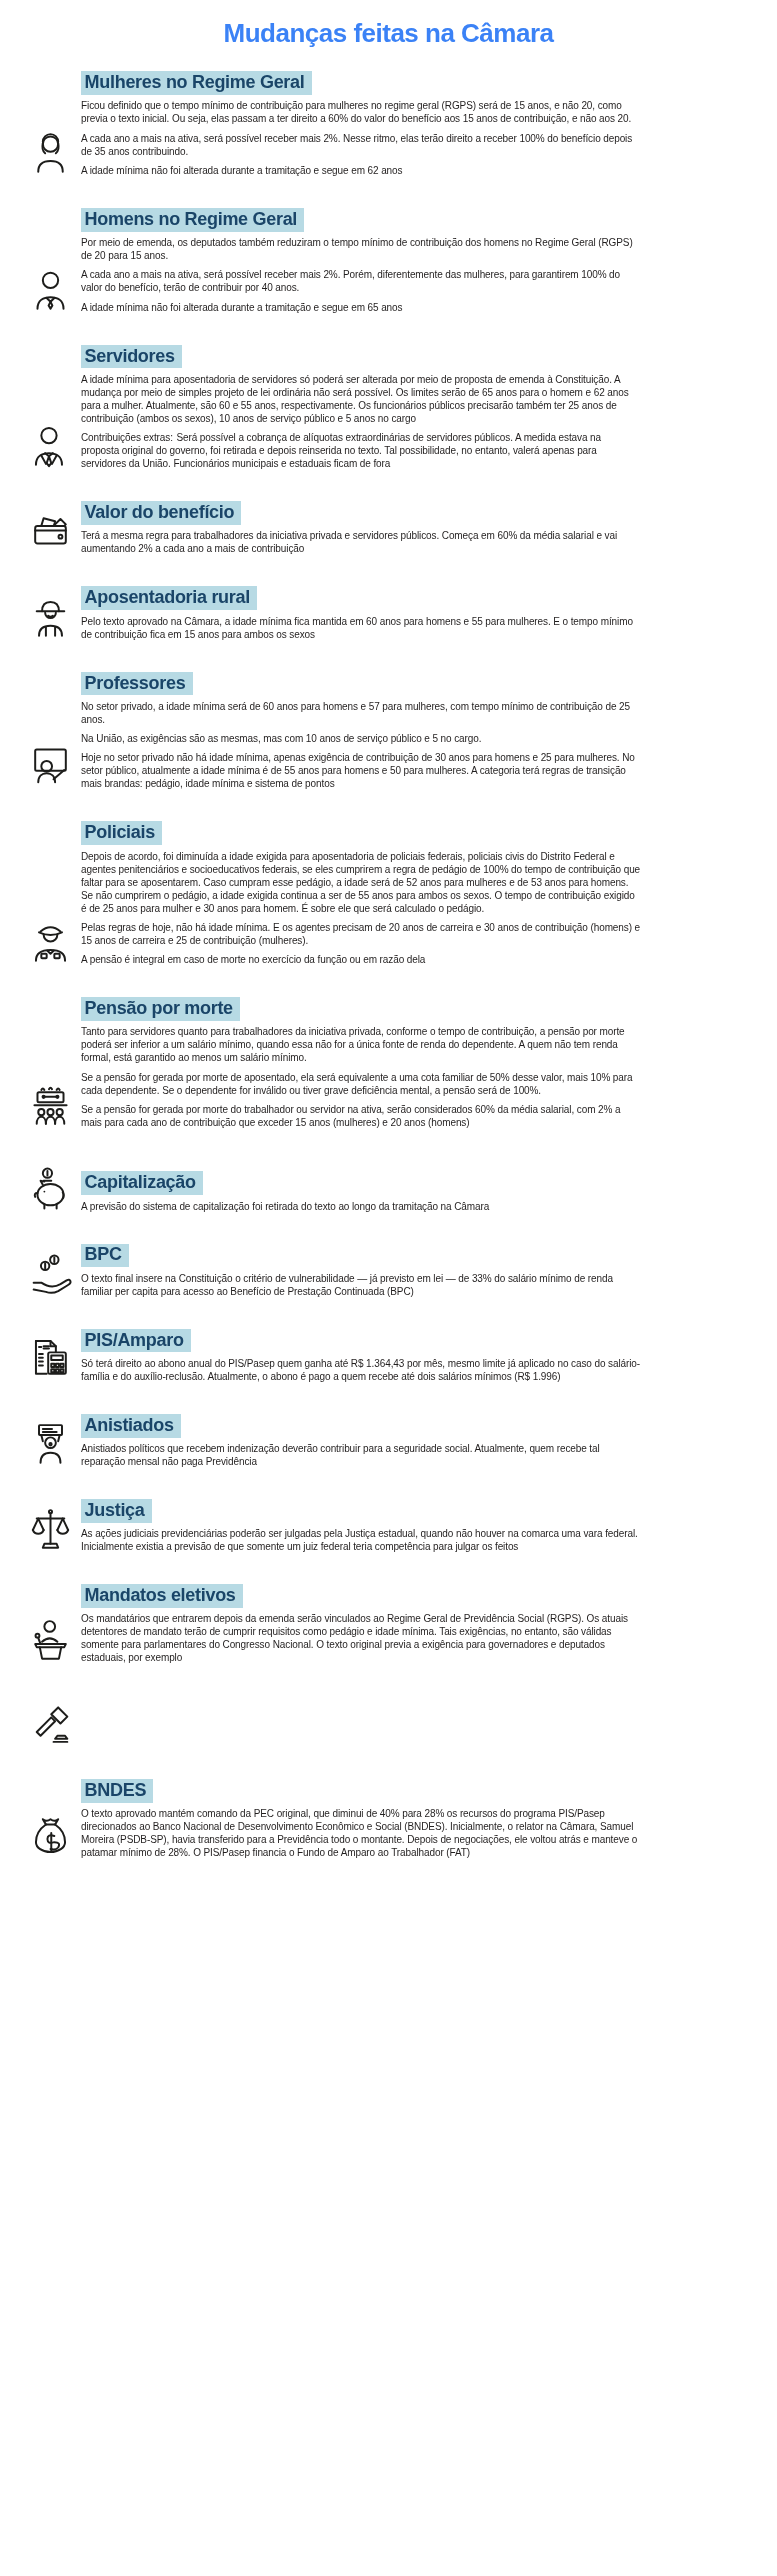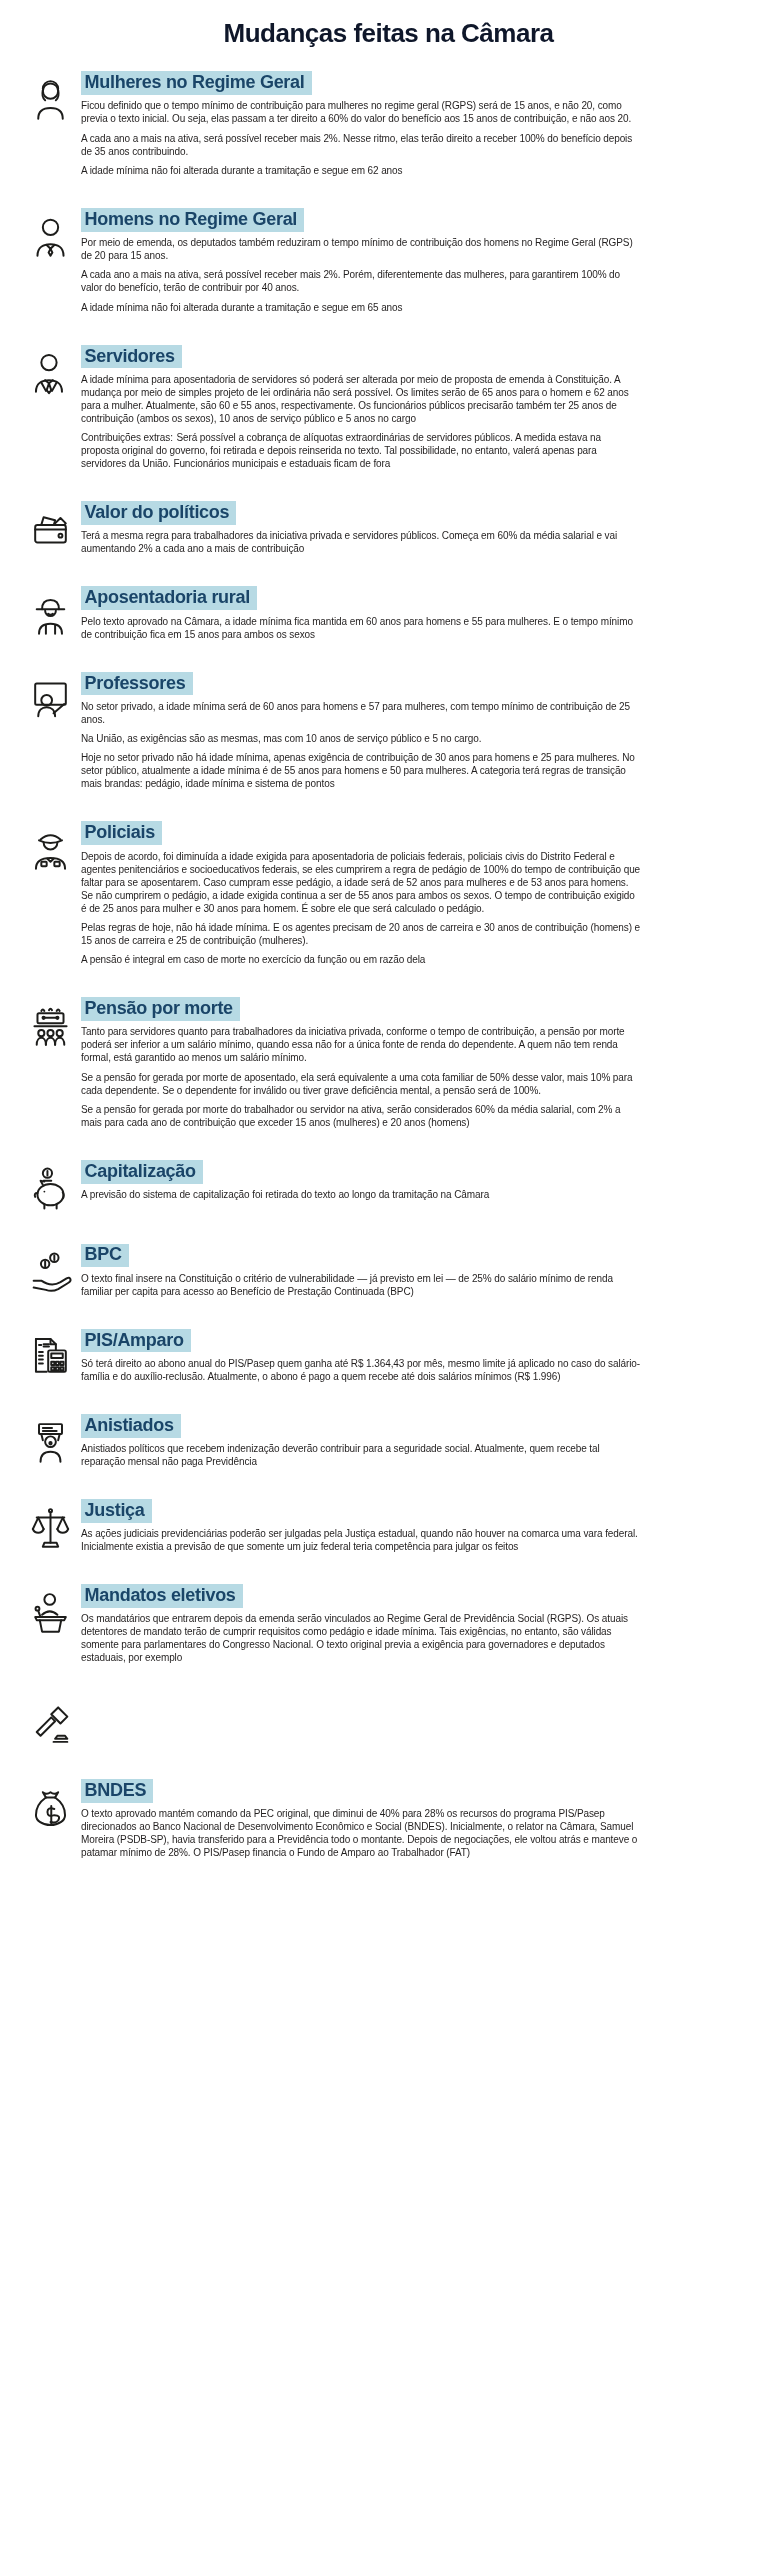--- a/index.html
+++ b/index.html
@@ -7,27 +7,27 @@
     width:777px;
     font-family:"Liberation Sans", sans-serif;
     color:#221f1f;
     -webkit-font-smoothing:antialiased;
   }
   .page{padding-top:11px; min-height:2576px; box-sizing:border-box;}
   h1.page-title{
     text-align:center;
     font-size:26px;
     font-weight:bold;
-    color:#0f172a;
+    color:#3b82f6;
     letter-spacing:-0.5px;
     margin:7.2px 0 22px 0;
   }
   .sec{
     display:flex;
-    align-items:flex-start;
+    align-items:flex-end;
     margin:0 0 31px 20px;
   }
   .icon-col{
     width:61px;
     flex:0 0 61px;
     display:flex;
     justify-content:center;
     padding-top:3.6px;
   }
   .icon-col svg{width:49px;height:49px;display:block;}
@@ -96,21 +96,21 @@
       <section class="sec">
         <div class="icon-col">
           <svg viewBox="0 0 64 64" fill="none" stroke="#1d1d1b" stroke-width="2.6" stroke-linecap="round" stroke-linejoin="round" xmlns="http://www.w3.org/2000/svg">
             <path d="M20 26 l3-10 15 4 -1.5 6"></path>
             <path d="M36 26 l9-9 7 7 -2 2"></path>
             <rect x="12" y="26" width="40" height="23" rx="3"></rect>
             <path d="M12 32 h40"></path>
             <circle cx="45" cy="40" r="2.5"></circle>
           </svg>
         </div>
-        <div class="text-col"><h2 class="sec-title">Valor do políticos</h2><p>Terá a mesma regra para trabalhadores da iniciativa privada e servidores públicos. Começa em 60% da média salarial e vai aumentando 2% a cada ano a mais de contribuição</p></div>
+        <div class="text-col"><h2 class="sec-title">Valor do benefício</h2><p>Terá a mesma regra para trabalhadores da iniciativa privada e servidores públicos. Começa em 60% da média salarial e vai aumentando 2% a cada ano a mais de contribuição</p></div>
       </section>
       <section class="sec">
         <div class="icon-col">
           <svg viewBox="0 0 64 64" fill="none" stroke="#1d1d1b" stroke-width="2.6" stroke-linecap="round" stroke-linejoin="round" xmlns="http://www.w3.org/2000/svg">
             <path d="M14 25 h36"></path>
             <path d="M21 25 q0-12 11-12 t11 12"></path>
             <path d="M25 27 a7 7 0 0 0 14 0"></path>
             <path d="M29 31 q3 2.5 6 0"></path>
             <path d="M17 57 c0-9 6-13 15-13 s15 4 15 13"></path>
             <path d="M26 46 v11"></path>
@@ -185,21 +185,21 @@
       <section class="sec">
         <div class="icon-col">
           <svg viewBox="0 0 64 64" fill="none" stroke="#1d1d1b" stroke-width="2.6" stroke-linecap="round" stroke-linejoin="round" xmlns="http://www.w3.org/2000/svg">
             <circle cx="25" cy="22" r="5.5"></circle>
             <path d="M25 19 v6"></path>
             <circle cx="37" cy="14" r="5.5"></circle>
             <path d="M37 11 v6"></path>
             <path d="M10 44 h10 q13 9 25 2 l8-5 q4-2 5 1 t-3 5 l-13 8 q-8 4-16 1 l-16-3"></path>
           </svg>
         </div>
-        <div class="text-col"><h2 class="sec-title">BPC</h2><p>O texto final insere na Constituição o critério de vulnerabilidade — já previsto em lei — de 25% do salário mínimo de renda familiar per capita para acesso ao Benefício de Prestação Continuada (BPC)</p></div>
+        <div class="text-col"><h2 class="sec-title">BPC</h2><p>O texto final insere na Constituição o critério de vulnerabilidade — já previsto em lei — de 33% do salário mínimo de renda familiar per capita para acesso ao Benefício de Prestação Continuada (BPC)</p></div>
       </section>
       <section class="sec">
         <div class="icon-col">
           <svg viewBox="0 0 64 64" fill="none" stroke="#1d1d1b" stroke-width="2.6" stroke-linecap="round" stroke-linejoin="round" xmlns="http://www.w3.org/2000/svg">
             <path d="M13 9 h19 l7 7 v10"></path>
             <path d="M32 9 v7 h7"></path>
             <path d="M13 9 v43 h14"></path>
             <path d="M17 17 h3"></path>
             <path d="M23 16 h7"></path>
             <path d="M23 19 h7"></path>

